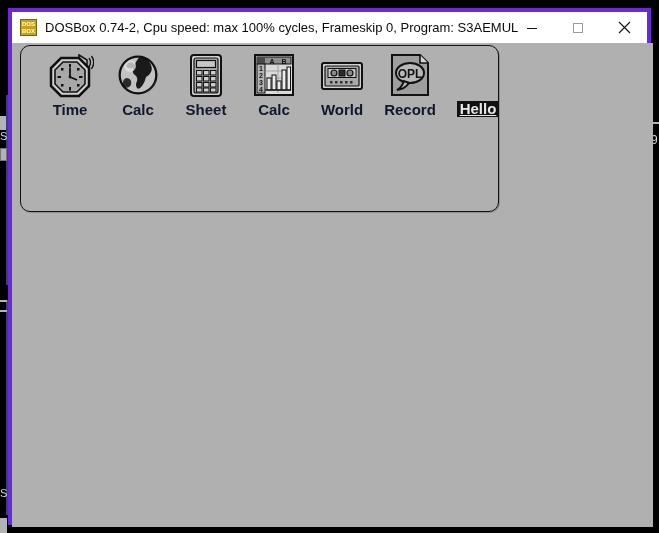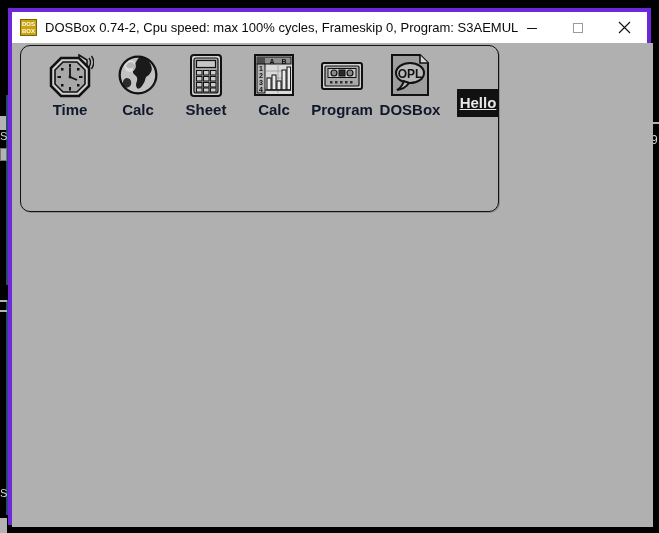--- a/index.html
+++ b/index.html
@@ -45,21 +45,21 @@
   #app-panel{position:absolute;left:8px;top:2px;width:479px;height:167px;
       background:#b0b0b0;border:1px solid #111;border-radius:10px;box-sizing:border-box;
       box-shadow:1px 1px 0 #8f8f8f;}
 
   #icon-row{position:absolute;left:18px;top:5px;display:flex;align-items:flex-end;}
   .app-icon{width:62px;display:flex;flex-direction:column;align-items:center;
       margin-right:6px;cursor:default;}
   .app-icon .glyph{width:48px;height:48px;position:relative;margin-bottom:4px;}
   .app-icon .label{font-size:15px;font-weight:bold;color:#0f172a;
       font-family:"Liberation Sans",sans-serif;white-space:nowrap;line-height:14px;}
-  .app-icon .label.selected{background:#111;color:#e8e8e8;padding:7px 3px;text-decoration:underline;}
+  .app-icon .label.selected{background:#111;color:#e8e8e8;padding:1px 3px;text-decoration:underline;}
 
   svg{display:block;}
 </style>
 </head>
 <body>
 
 <div id="desktop">
 
   <div class="bg-line" style="left:6px;top:95px;width:2px;height:190px;"></div>
   <div class="bg-strip" style="left:0;top:116px;width:6px;height:14px;"></div>
@@ -250,36 +250,36 @@
 
               <g fill="#2f2f2f">
                 <rect x="12" y="30" width="2.5" height="2.5"></rect>
                 <rect x="17" y="30" width="2.5" height="2.5"></rect>
                 <rect x="22" y="30" width="2.5" height="2.5"></rect>
                 <rect x="27" y="30" width="2.5" height="2.5"></rect>
                 <rect x="32" y="30" width="2.5" height="2.5"></rect>
               </g>
             </svg>
           </div>
-          <div class="label">Program</div>
+          <div class="label">World</div>
         </div>
 
         <div class="app-icon">
           <div class="glyph">
             <svg width="48" height="48" viewBox="0 0 48 48">
 
               <path d="M6 4 H34 L42 12 V44 H6 Z" fill="#9e9e9e" stroke="#111" stroke-width="2"></path>
               <path d="M34 4 L34 12 L42 12" fill="#d6d6d6" stroke="#111" stroke-width="1.6"></path>
 
               <ellipse cx="24" cy="22" rx="14" ry="10" fill="#b8b8b8" stroke="#111" stroke-width="2"></ellipse>
               <path d="M18 30 q-2 6 -7 9 q8 -1 12 -7 Z" fill="#b8b8b8" stroke="#111" stroke-width="2"></path>
               <text x="24" y="27" font-family="Liberation Sans, sans-serif" font-size="12" font-weight="bold" fill="#111" text-anchor="middle">OPL</text>
             </svg>
           </div>
-          <div class="label">DOSBox</div>
+          <div class="label">Record</div>
         </div>
 
         <div class="app-icon">
           <div class="label selected">Hello</div>
         </div>
 
       </div>
     </div>
   </div>
 </div>

